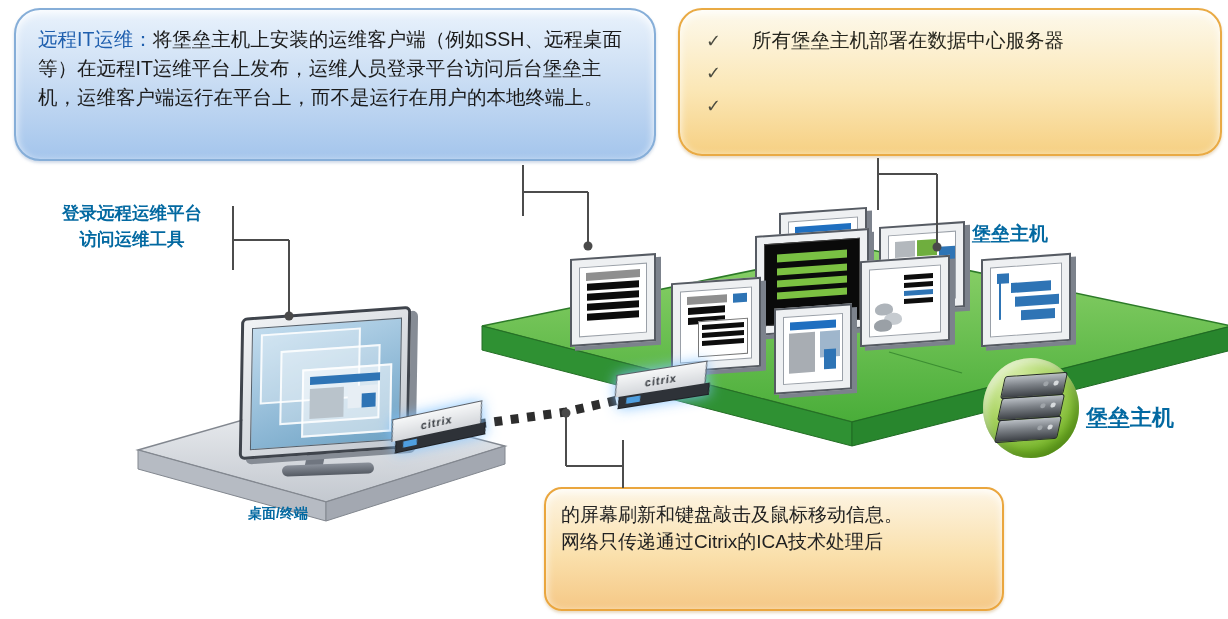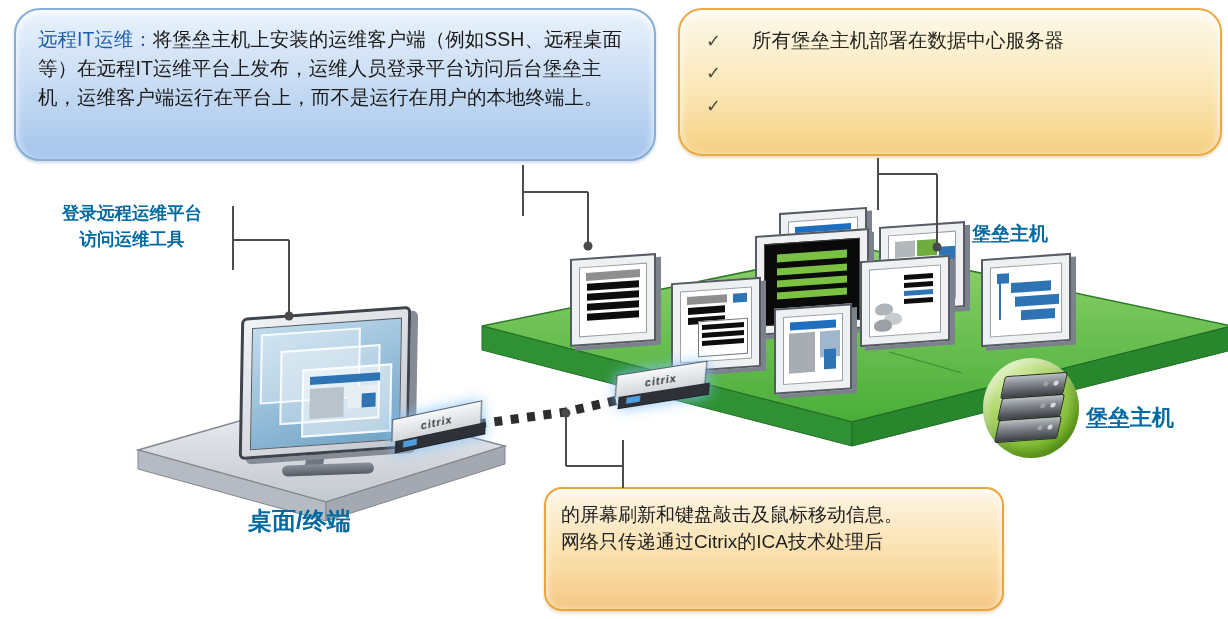--- a/index.html
+++ b/index.html
@@ -27,21 +27,21 @@
     box-shadow:inset 0 3px 8px rgba(255,255,255,.9), 0 2px 3px rgba(190,150,80,.35);
     padding:13px 15px;font-size:19px;line-height:1.42;color:#222;}
   .red{color:#d10000;}
   .net-line3{margin-top:6px;}
 
   
   .lbl{position:absolute;color:#0369a1;font-weight:bold;z-index:40;}
   .lbl-login{left:28px;top:200px;width:208px;text-align:center;font-size:17.5px;line-height:26px;}
   .lbl-dc{left:972px;top:221px;font-size:19px;}
   .lbl-bastion{left:1086px;top:403px;font-size:22px;}
-  .lbl-desktop{left:248px;top:505px;font-size:24px;}
+  .lbl-desktop{left:248px;top:505px;font-size:14px;}
 
   
   .layer{position:absolute;left:0;top:0;width:1228px;height:619px;pointer-events:none;}
   .base-layer{z-index:1;} .conn-layer{z-index:30;}
 
   
   .mon{position:absolute;box-sizing:border-box;background:#eef0f2;border:2px solid #565b63;
        box-shadow:5px 4px 0 #7c828c;transform:skewY(-4deg);padding:7px;z-index:10;}
   .scr{width:100%;height:100%;box-sizing:border-box;background:#ffffff;border:1px solid #9aa0a8;
        position:relative;overflow:hidden;padding:4px;}

